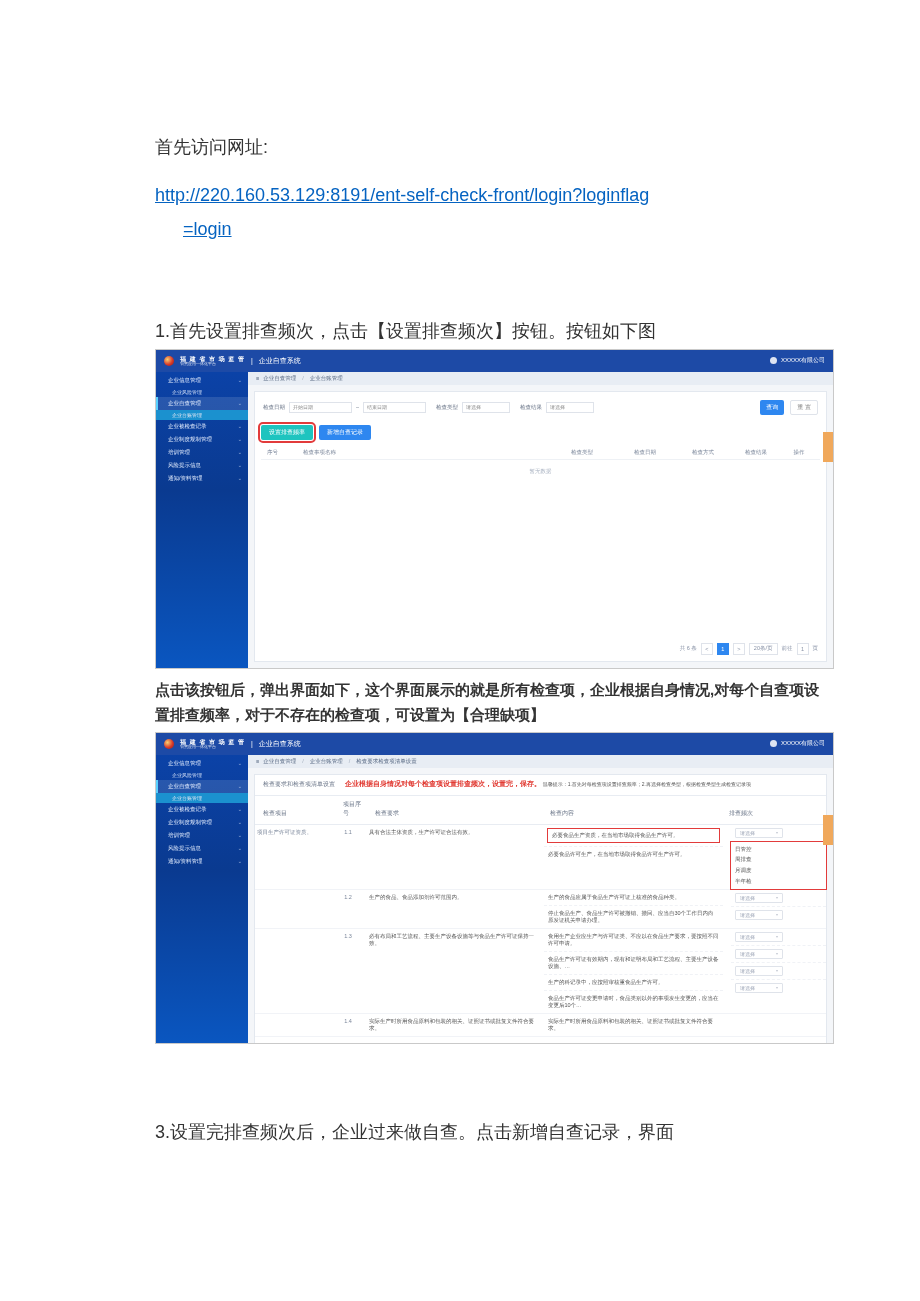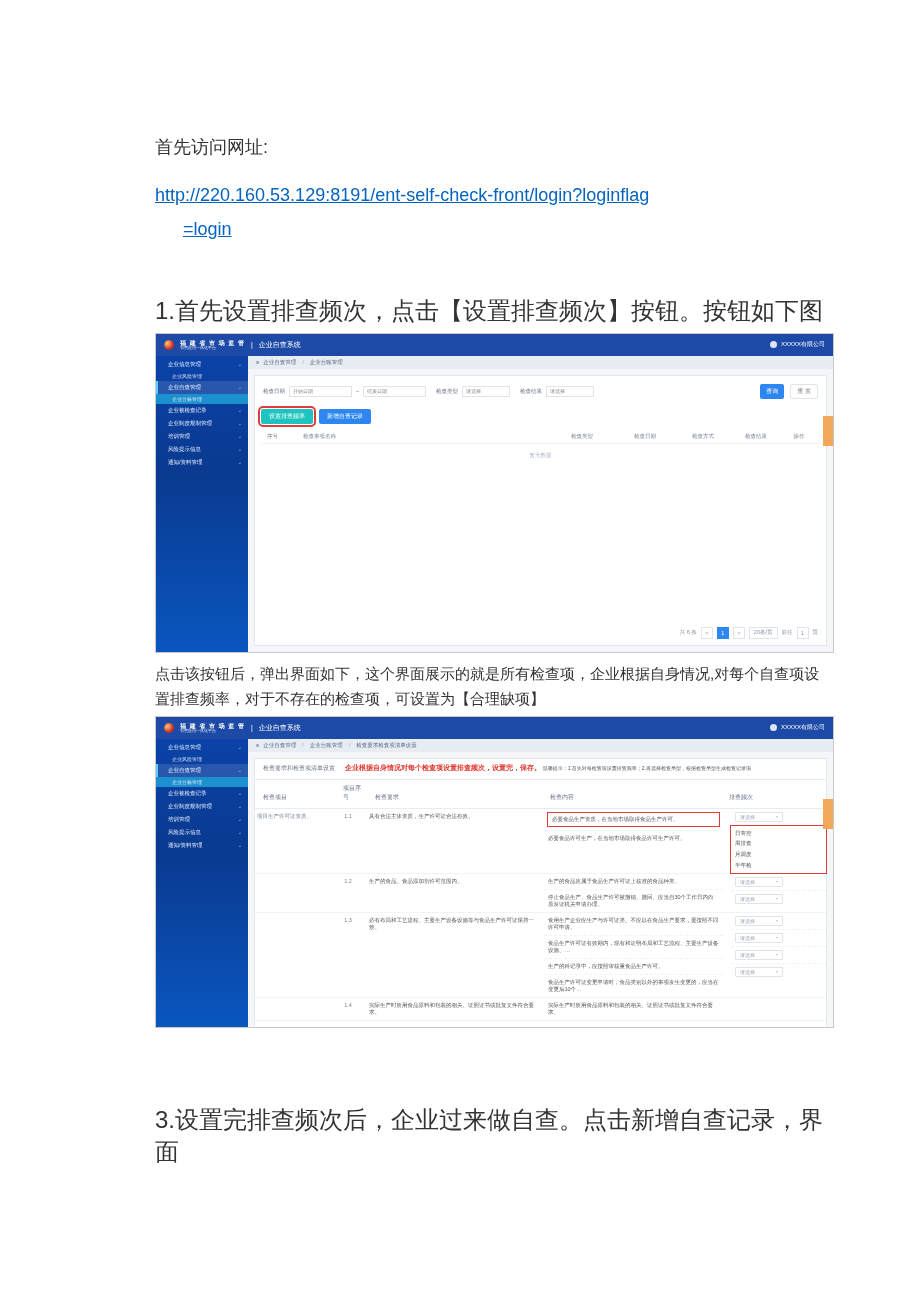--- a/index.html
+++ b/index.html
@@ -19,27 +19,27 @@
     margin: 0 0 14px 0;
     line-height: 1.9;
   }
   .link {
     color: #0563c1;
     text-decoration: underline;
     word-break: break-all;
     font-size: 18px;
     line-height: 1.9;
     display: block;
-    margin-bottom: 4px;
+    margin-bottom: 28px;
   }
   .link-indent { padding-left: 28px; display: block; }
   .gap { height: 24px; }
 
   .step-heading {
-    font-size: 24px;
+    font-size: 18px;
     color: #333;
     margin: 20px 0 6px 0;
   }
 
   
   .shot {
     border: 1px solid #c9c9c9;
     background: #fff;
     font-size: 6px;
     color: #444;
@@ -216,20 +216,21 @@
     font-size:5.5px; color:#555;
     line-height:1.6;
   }
   .freq-options div { padding:1px 0;}
 
   .caption {
     font-size: 15px;
     color:#333;
     line-height:1.7;
     margin: 4px 0 4px 0;
+    font-weight: bold;
   }
 </style>
 </head>
 <body>
 
 <div class="page">
 
   <p class="para">首先访问网址:</p>
 
   <a class="link">

